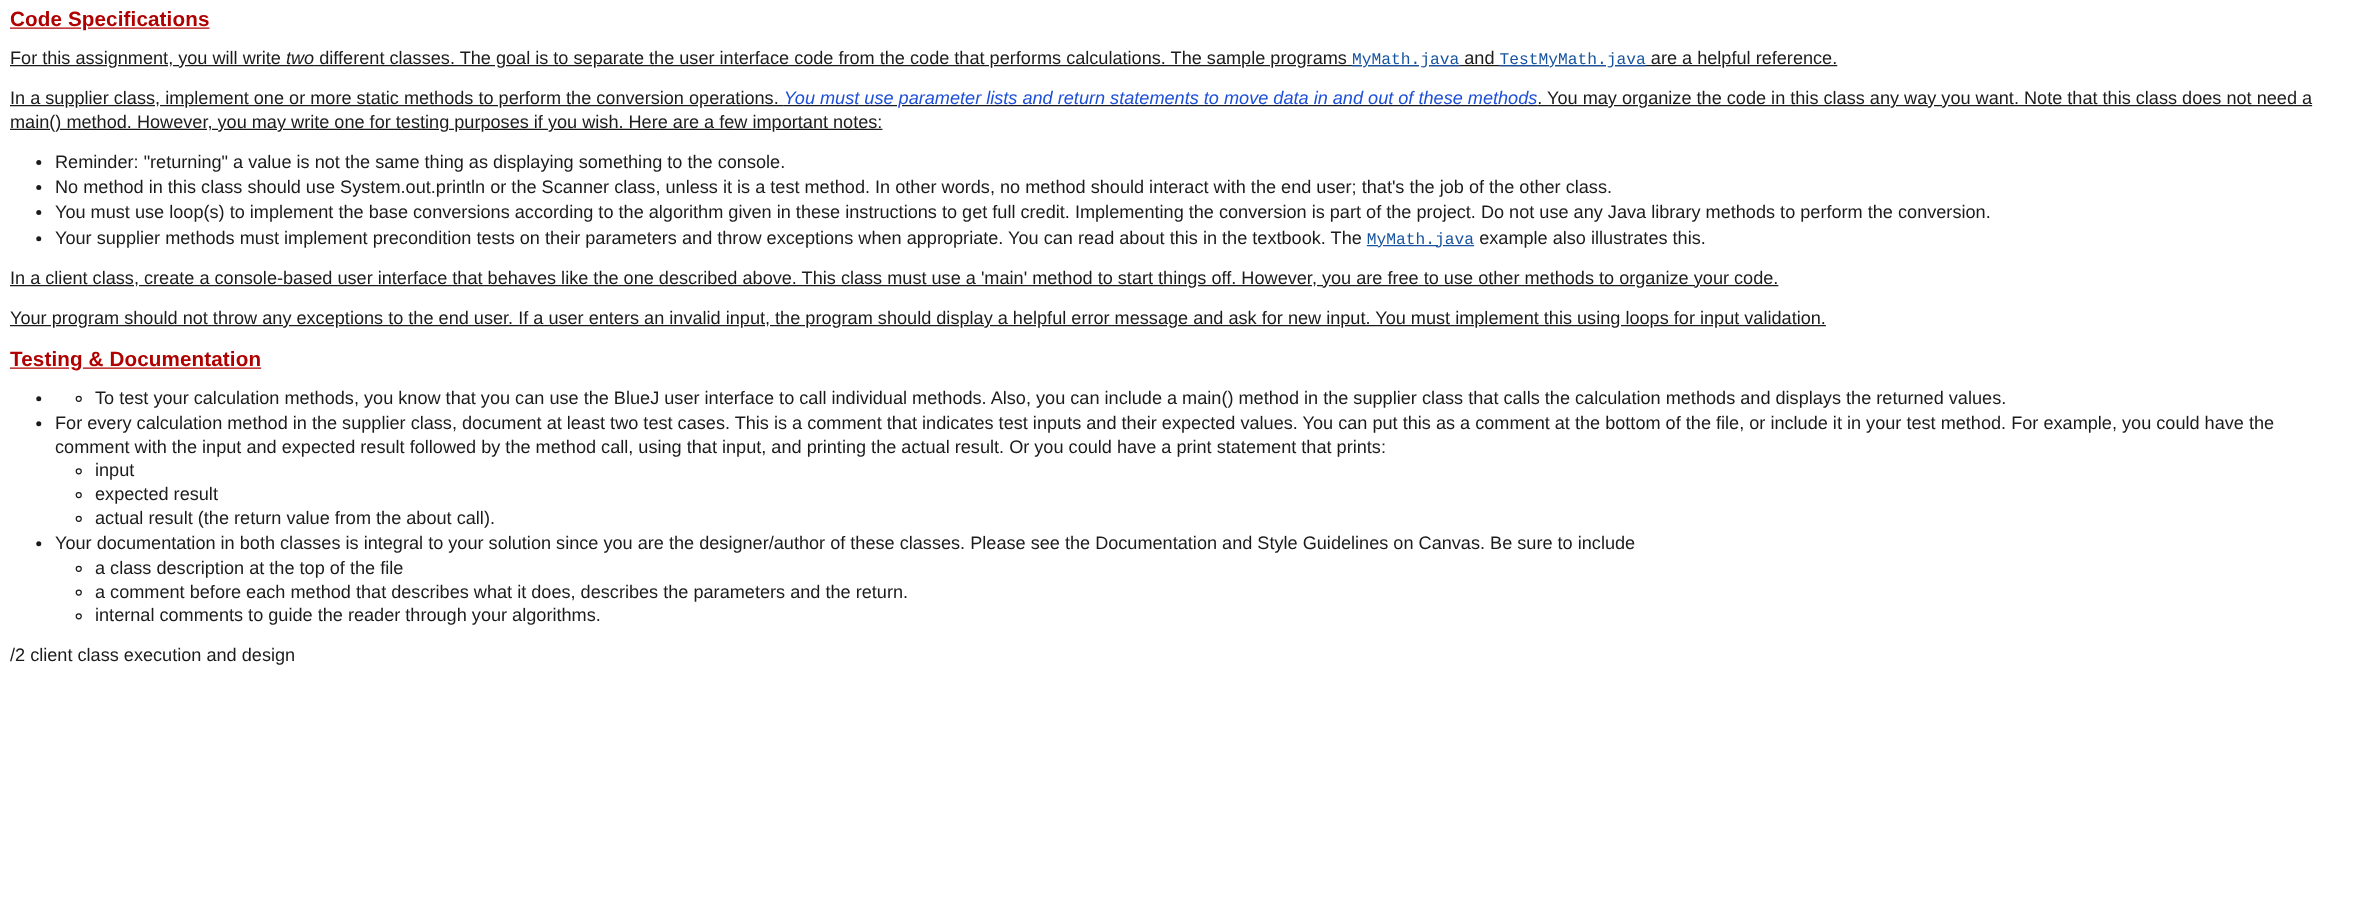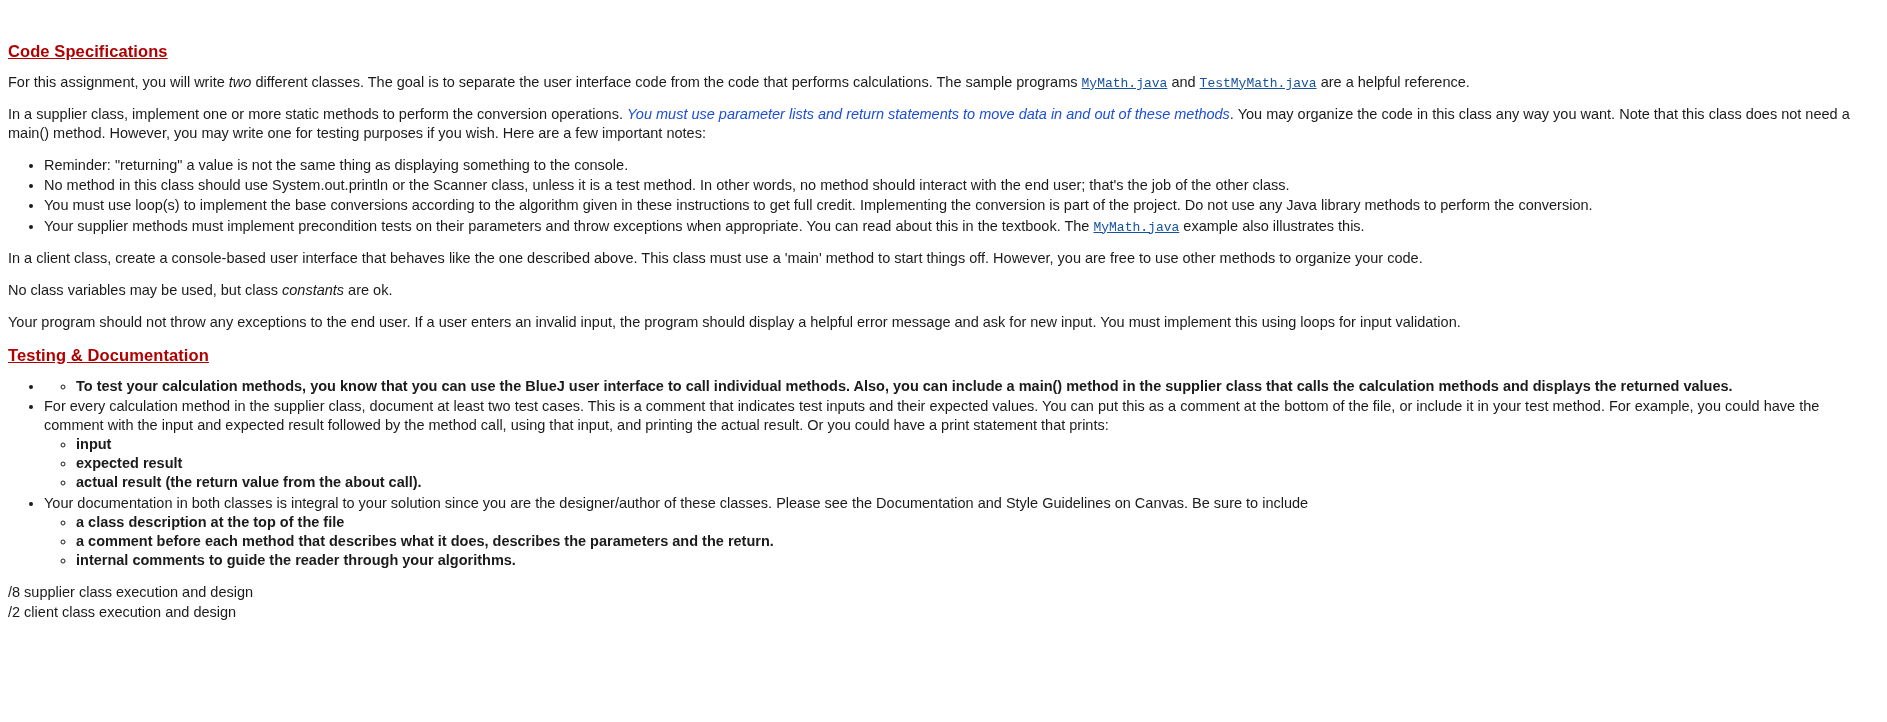--- a/index.html
+++ b/index.html
@@ -11,35 +11,35 @@
     width: 1887px;
     min-height: 722px;
     font-family: "Liberation Sans", sans-serif;
     font-size: 14.5px;
     line-height: 1.32;
     color: #1b1b1b;
   }
   .page {
     padding: 6px 8px 10px 8px;
     box-sizing: border-box;
-    margin-top: 35px;
   }
   h2.section-heading {
     font-size: 16.5px;
     font-weight: bold;
     color: #b00000;
     text-decoration: underline;
     margin: 6px 0 10px 0;
     letter-spacing: 0.1px;
   }
   h2.section-heading:first-child {
     margin-top: 0;
   }
   p.para {
     margin: 0 0 13px 0;
+    text-decoration: underline;
   }
   .it {
     font-style: italic;
   }
   .redital {
     font-style: italic;
     color: #1d4ed8;
   }
   code.codelink, a.codelink {
     font-family: "Liberation Mono", monospace;
@@ -53,21 +53,20 @@
     padding-left: 36px;
     list-style-type: disc;
   }
   ul.bullets > li {
     margin: 0 0 1px 0;
   }
   ul.sub {
     margin: 0;
     padding-left: 32px;
     list-style-type: circle;
-    font-weight: bold;
   }
   ul.sub > li {
     margin: 0;
   }
   .grading-lines p {
     margin: 0 0 1px 0;
   }
 </style>
 </head>
 <body>
@@ -82,21 +81,20 @@
 
   <ul class="bullets">
       <li><span>Reminder: "returning" a value is not the same thing as displaying something to the console.</span></li>
       <li><span>No method in this class should use System.out.println or the Scanner class, unless it is a test method. In other words, no method should interact with the end user; that's the job of the other class.</span></li>
       <li><span>You must use loop(s) to implement the base conversions according to the algorithm given in these instructions to get full credit. Implementing the conversion is part of the project.  Do not use any Java library methods to perform the conversion.</span></li>
       <li><span>Your supplier methods must implement precondition tests on their parameters and throw exceptions when appropriate. You can read about this in the textbook. The </span><a class="codelink">MyMath.java</a><span> example also illustrates this.</span></li>
     </ul>
 
   <p class="para"><span>In a client class, create a console-based user interface that behaves like the one described above. This class must use a 'main' method to start things off. However, you are free to use other methods to organize your code.</span></p>
 
-  <p class="para"><span>No class variables may be used, but class </span><span class="it">constants</span><span> are ok.</span></p>
 
   <p class="para"><span>Your program should not throw any exceptions to the end user. If a user enters an invalid input, the program should display a helpful error message and ask for new input. You must implement this using loops for input validation.</span></p>
 
   <h2 class="section-heading">Testing &amp; Documentation</h2>
 
   <ul class="bullets">
       <li><ul class="sub">
           <li>To test your calculation methods, you know that you can use the BlueJ user interface to call individual methods. Also, you can include a main() method in the supplier class that calls the calculation methods and displays the returned values.</li>
         </ul></li>
       <li><span>For every calculation method in the supplier class, document at least two test cases.  This is a comment that indicates test inputs and their expected values. You can put this as a comment at the bottom of the file, or include it in your test method. For example, you could have the comment with the input and expected result followed by the method call, using that input, and printing the actual result. Or you could have a print statement that prints:</span><ul class="sub">
@@ -106,17 +104,16 @@
         </ul></li>
       <li><span>Your documentation in both classes is integral to your solution since you are the designer/author of these classes. Please see the Documentation and Style Guidelines on Canvas. Be sure to include</span><ul class="sub">
           <li>a class description at the top of the file</li>
           <li>a comment before each method that describes what it does, describes the parameters and the return.</li>
           <li>internal comments to guide the reader through your algorithms.</li>
         </ul></li>
     </ul>
 
 
   <div class="grading-lines">
-    <p>/8 supplier class execution and design</p>
     <p>/2 client class execution and design</p>
   </div>
 
 </div>
 
 </body></html>

